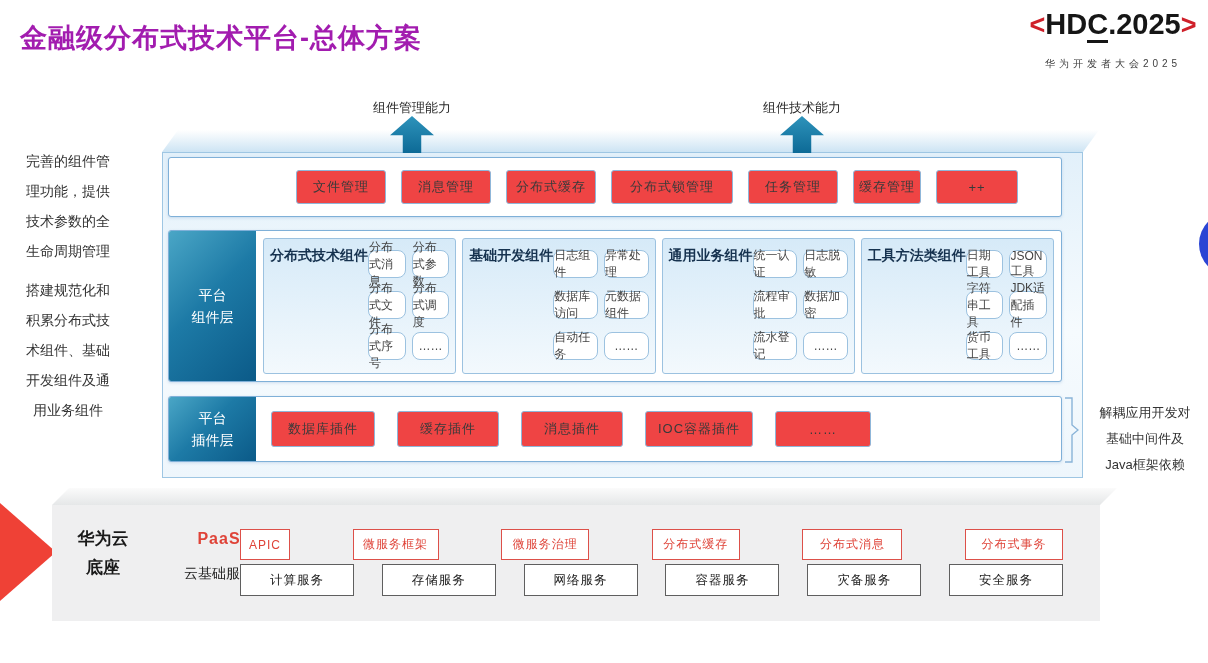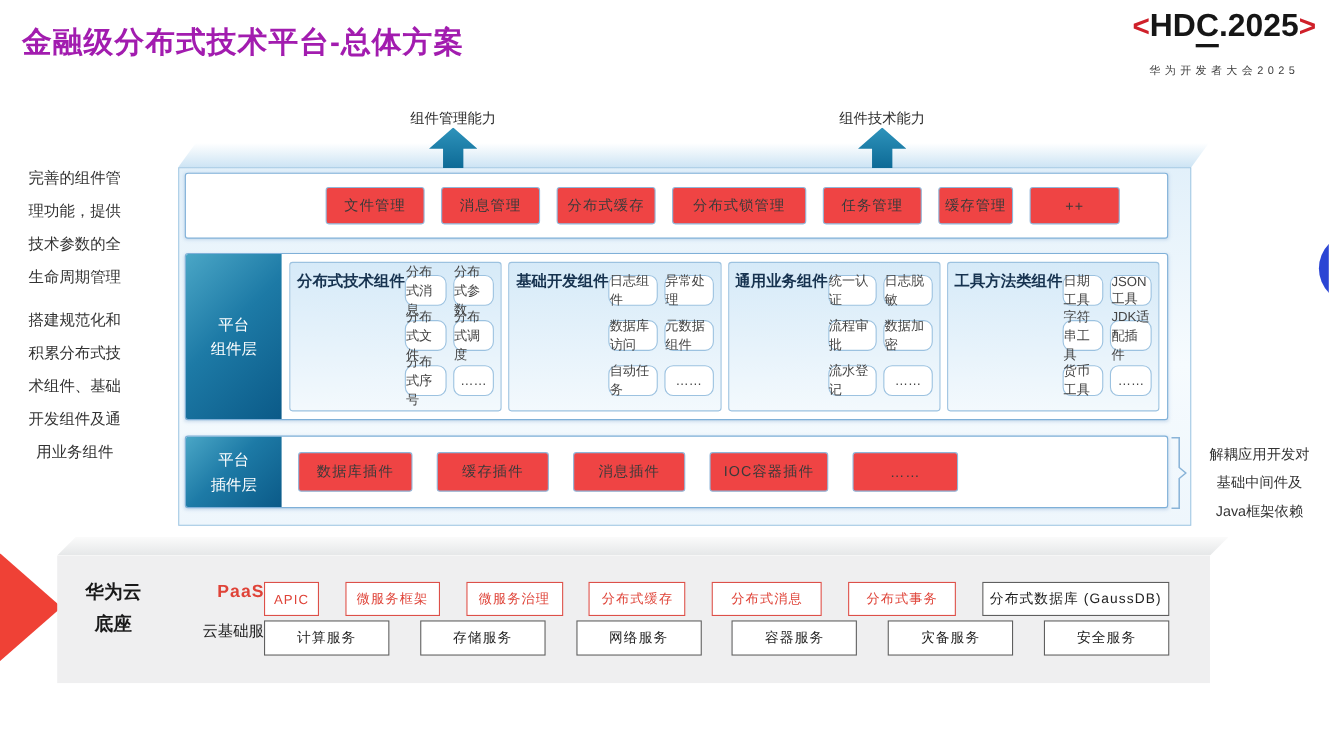--- a/index.html
+++ b/index.html
@@ -250,21 +250,20 @@
 </div>
 
 <div class="abs paas-label">PaaS</div>
 <div class="abs paas-row">
   <div class="rbox" style="width:50px">APIC</div>
   <div class="rbox" style="width:86px">微服务框架</div>
   <div class="rbox" style="width:88px">微服务治理</div>
   <div class="rbox" style="width:88px">分布式缓存</div>
   <div class="rbox" style="width:100px">分布式消息</div>
   <div class="rbox" style="width:98px">分布式事务</div>
-  <div class="kbox" style="width:170px">分布式数据库 (GaussDB)</div>
 </div>
 
 <div class="abs cloud-label">云基础服务</div>
 <div class="abs cloud-row">
   <div class="kbox" style="width:114px">计算服务</div>
   <div class="kbox" style="width:114px">存储服务</div>
   <div class="kbox" style="width:114px">网络服务</div>
   <div class="kbox" style="width:114px">容器服务</div>
   <div class="kbox" style="width:114px">灾备服务</div>
   <div class="kbox" style="width:114px">安全服务</div>

